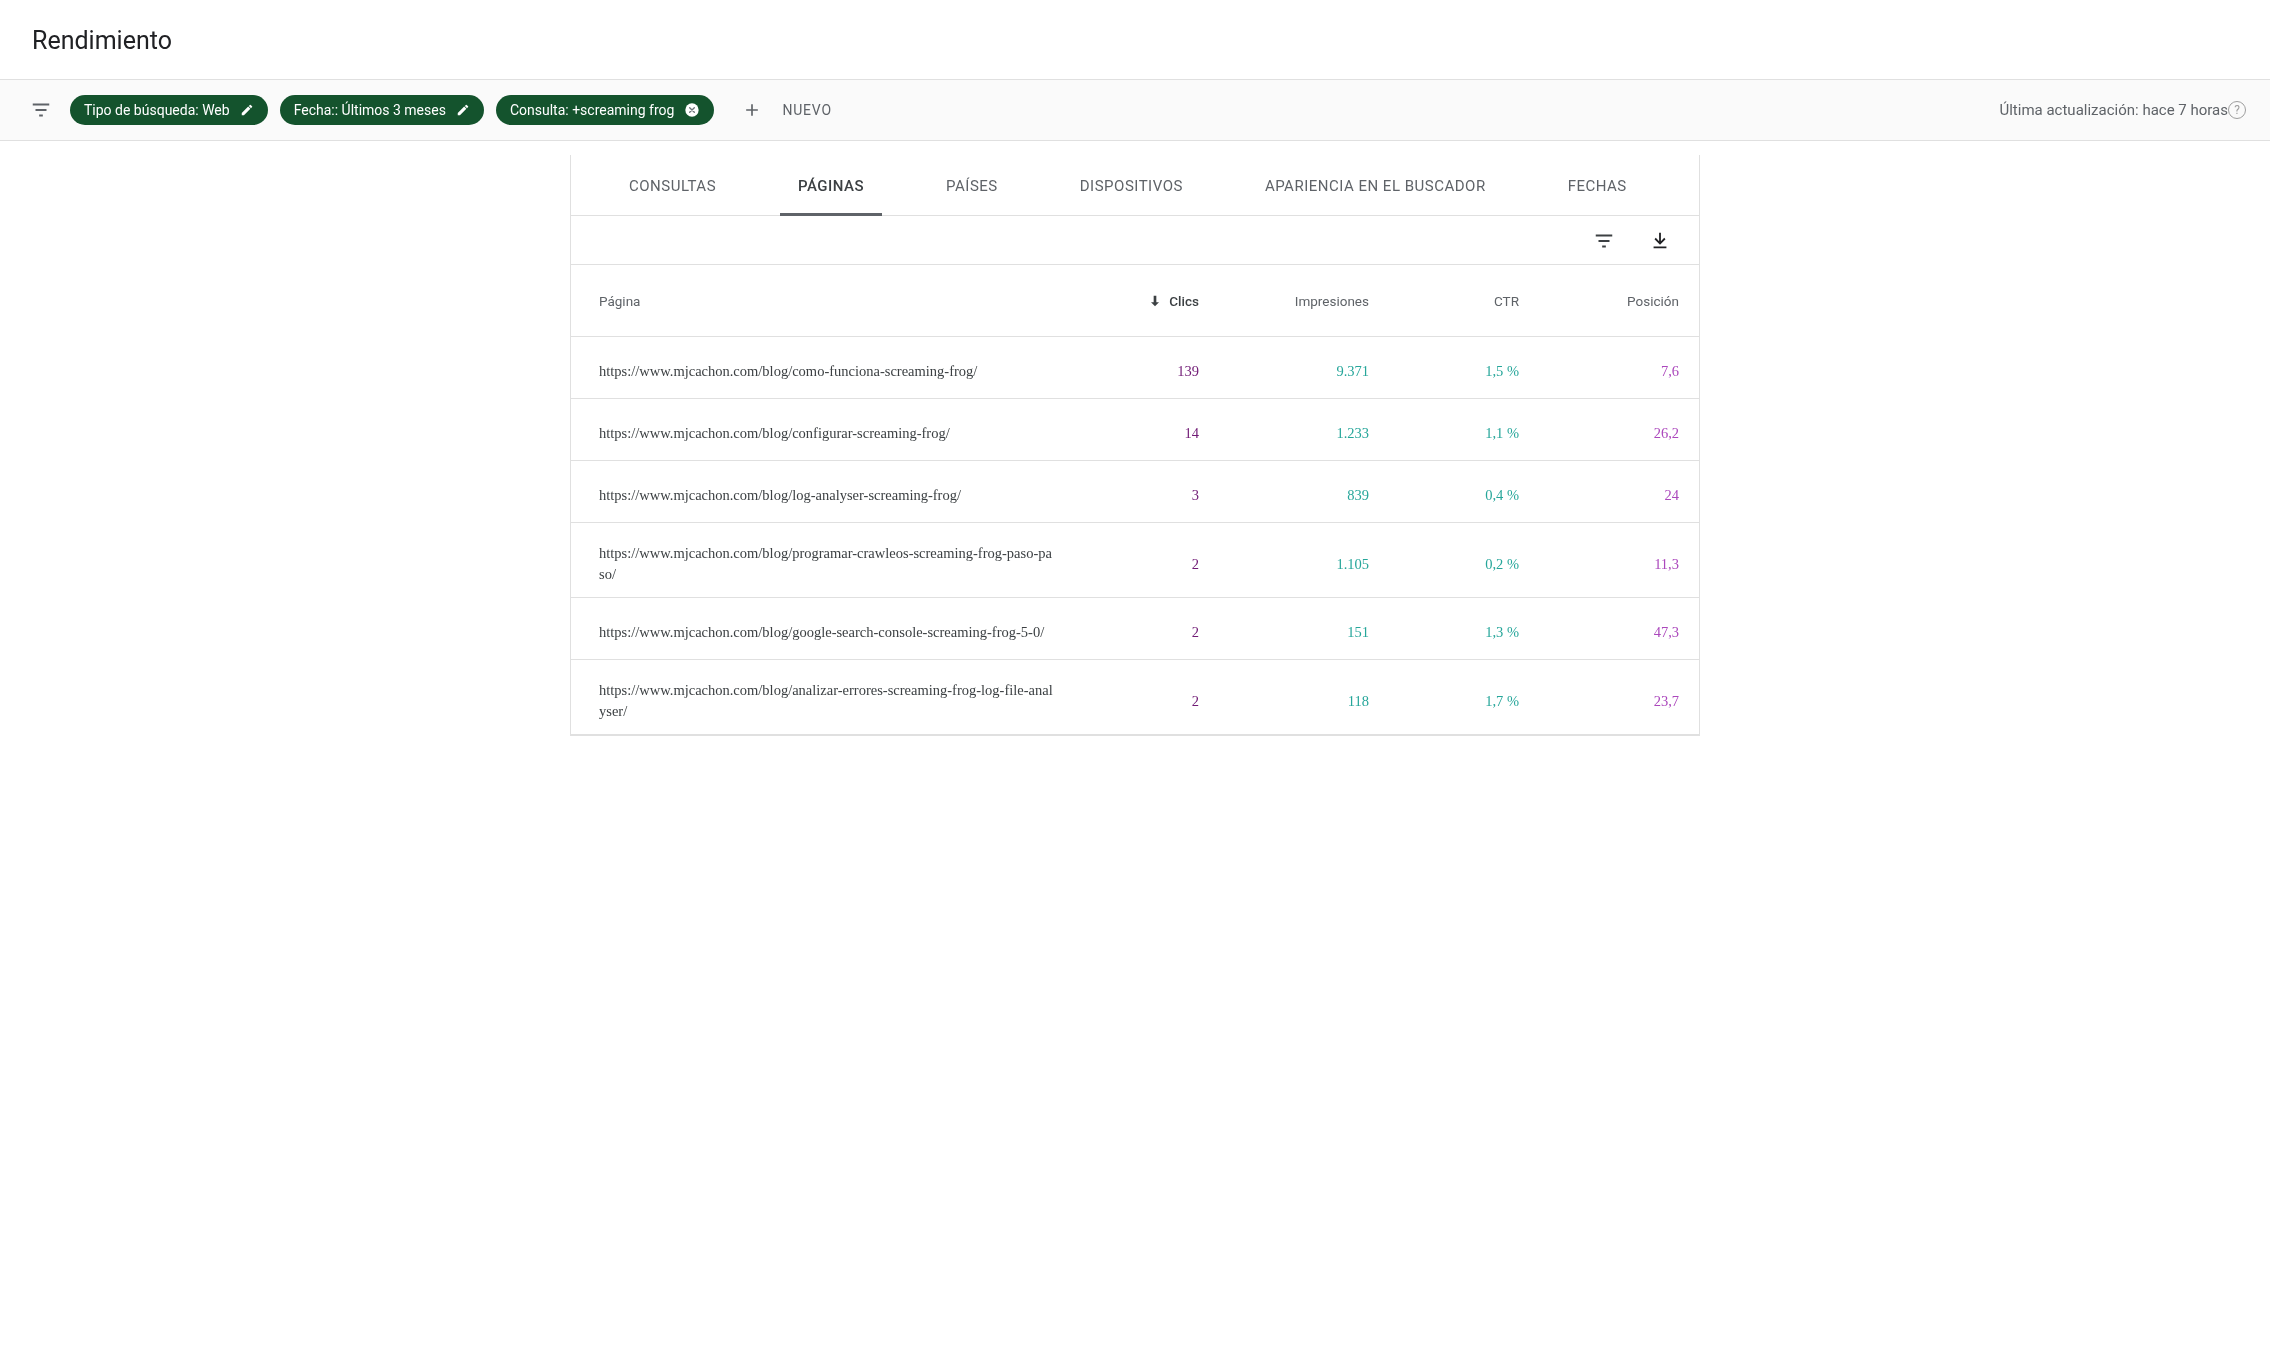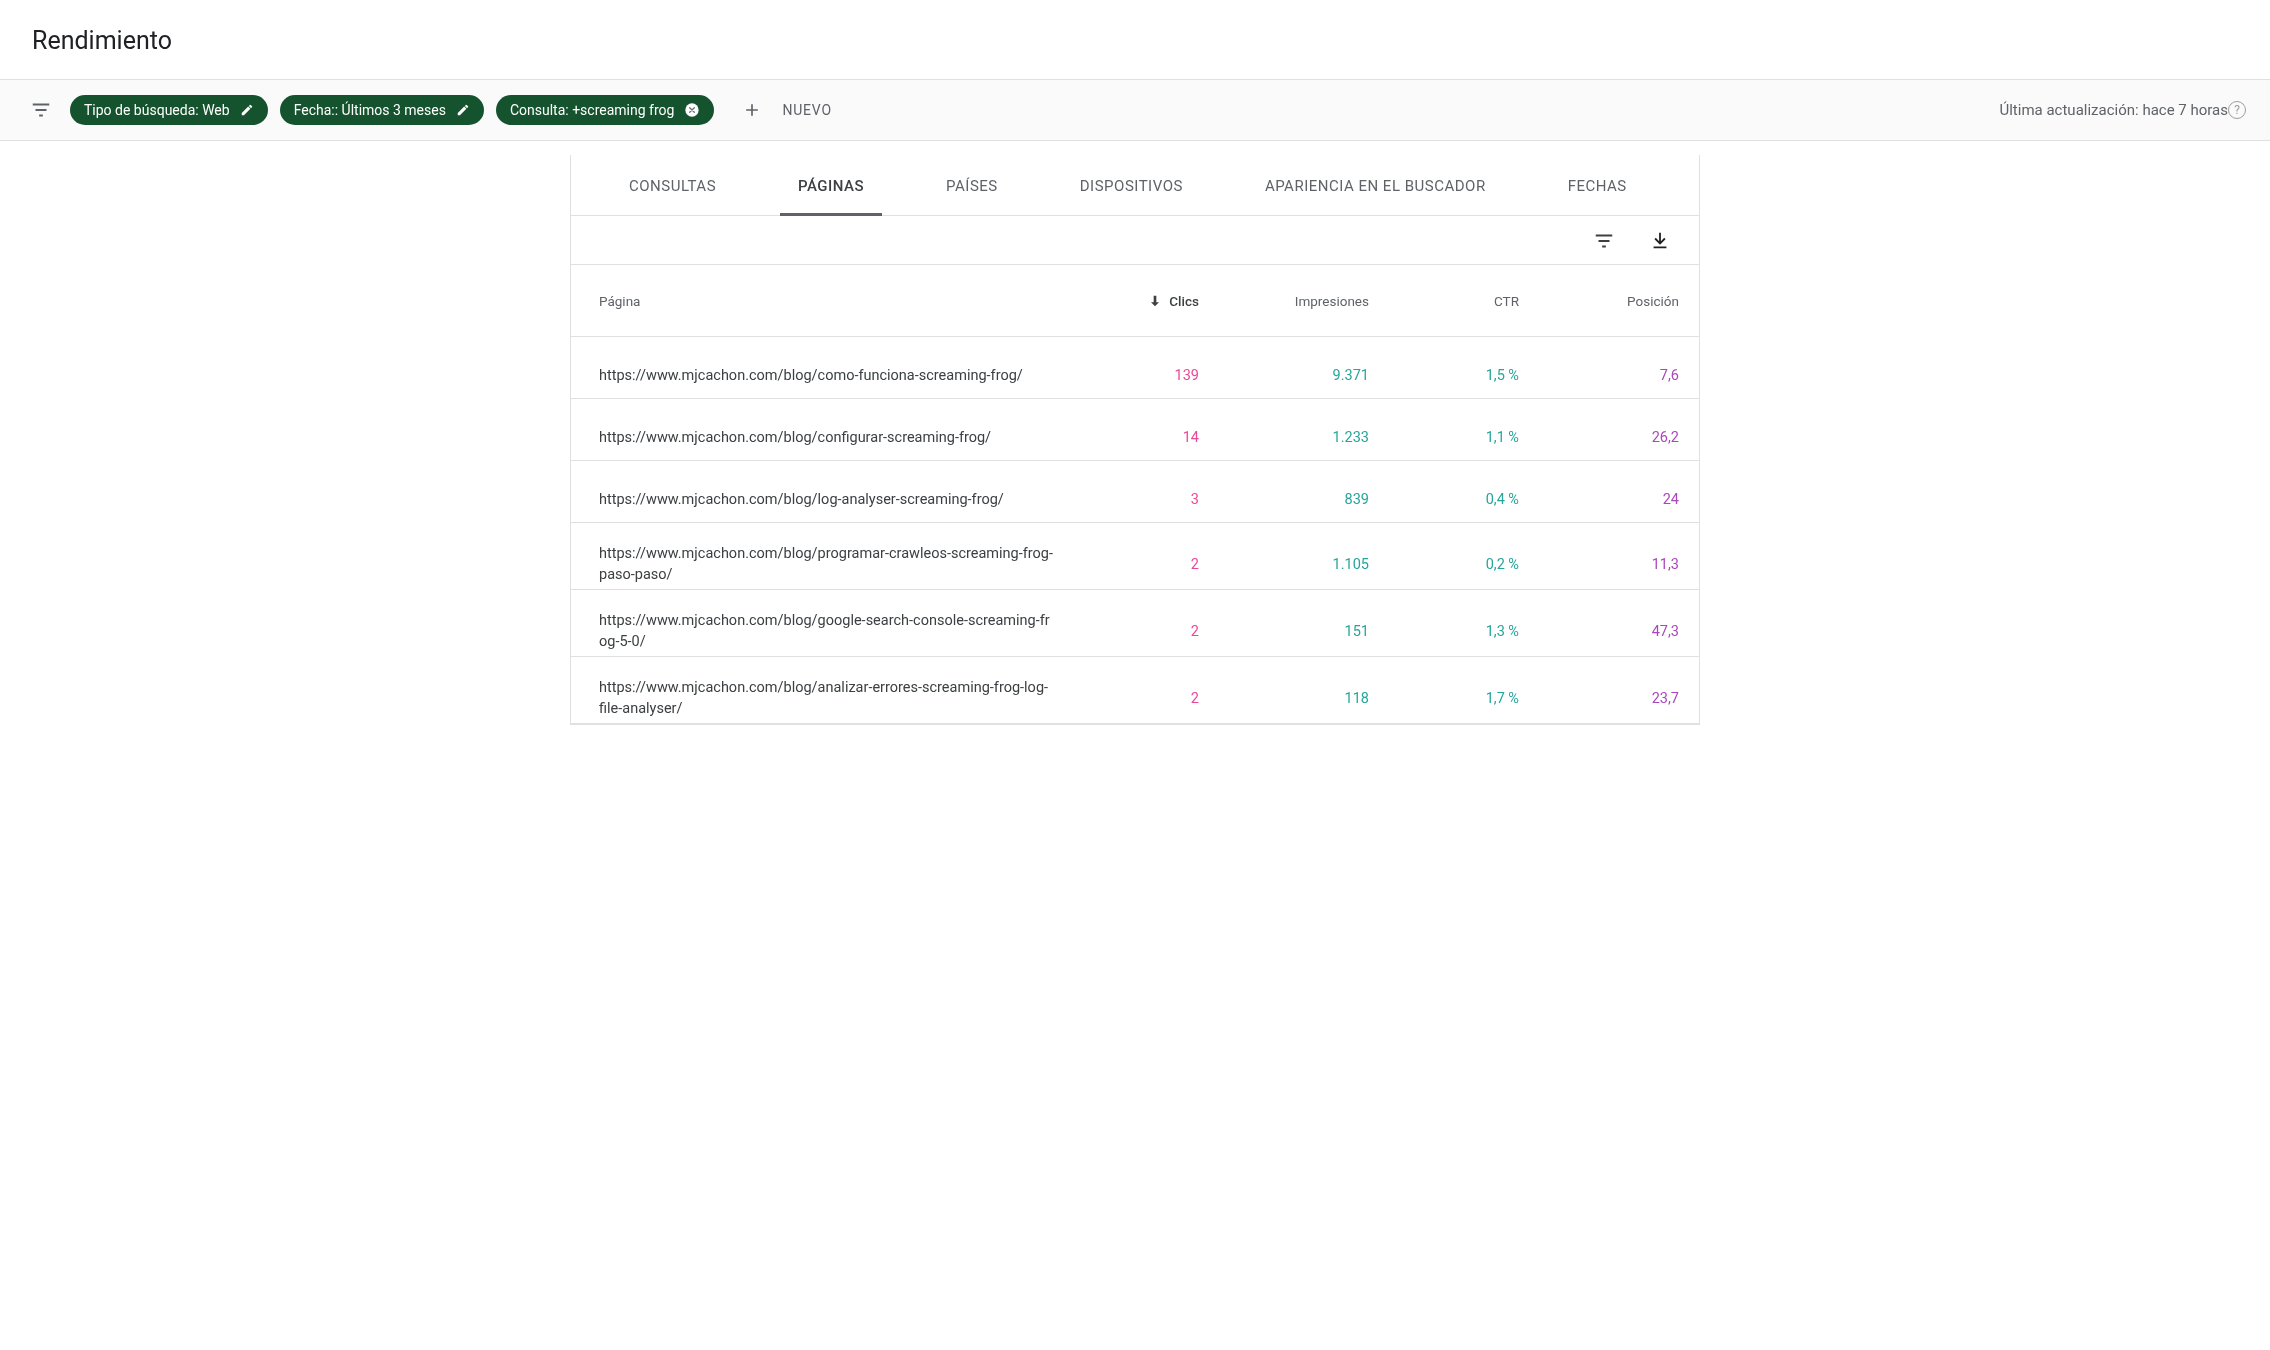--- a/index.html
+++ b/index.html
@@ -132,32 +132,33 @@
     height: 72px;
     border-bottom: 1px solid #e0e0e0;
   }
   .th { display: flex; align-items: center; }
   .th.right { justify-content: flex-end; }
   .th.sort { font-weight: 500; color: #3c4043; gap: 6px; }
   .row {
     border-bottom: 1px solid #e0e0e0;
     min-height: 62px;
     padding-top: 20px;
-    padding-bottom: 4px;
+    padding-bottom: 12px;
     font-size: 14.5px;
+    font-family: Liberation Serif, serif;
   }
   .cell-url {
     color: #3c4043;
     word-break: break-all;
     line-height: 1.45;
     padding-right: 16px;
     cursor: pointer;
   }
   .cell-num { text-align: right; }
-  .c-clicks { color: #ec4899; }
+  .c-clicks { color: #701a75; }
   .c-impr { color: #26a69a; }
   .c-ctr { color: #26a69a; }
   .c-pos { color: #ab47bc; }
   svg { display: block; }
 </style>
 </head>
 <body>
 
 <div class="page-header">
   <h1 class="page-title">Rendimiento</h1>

